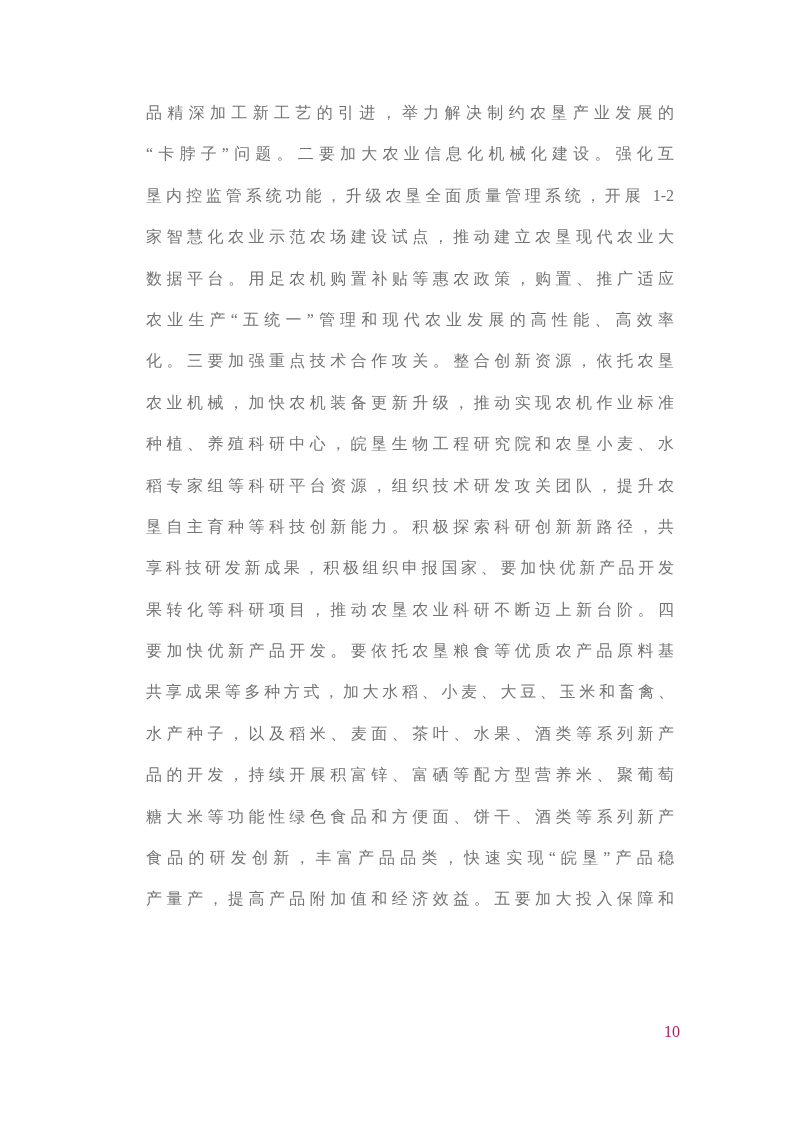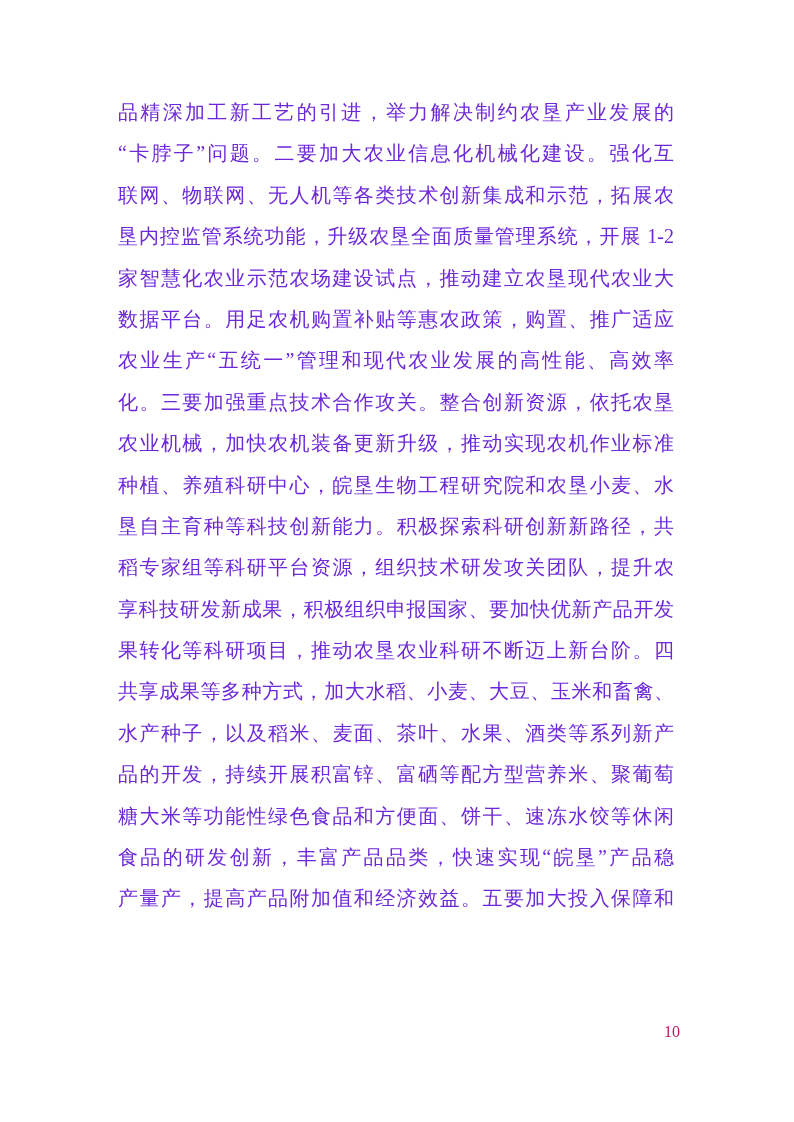--- a/index.html
+++ b/index.html
@@ -22,61 +22,62 @@
     height: 1122px;
     background: #ffffff;
   }
   .text-block {
     position: absolute;
     left: 118px;
     top: 92px;
     width: 556px;
   }
   .line {
-    font-size: 20px;
+    font-size: 16px;
     line-height: 41.4px;
     height: 41.4px;
-    color: #6d28d9;
+    color: #737373;
     text-align: justify;
     text-align-last: justify;
     text-justify: inter-character;
     overflow: hidden;
     word-break: break-all;
+    margin-left: 28px;
   }
   .page-number {
     position: absolute;
     top: 1022px;
     left: 652px;
     width: 40px;
     text-align: center;
     font-size: 16px;
     line-height: 20px;
     color: #be185d;
   }
 </style>
 </head>
 <body>
 
 <div class="page">
   <div class="text-block">
     <div class="line">品精深加工新工艺的引进，举力解决制约农垦产业发展的</div>
     <div class="line">“卡脖子”问题。二要加大农业信息化机械化建设。强化互</div>
-    <div class="line">联网、物联网、无人机等各类技术创新集成和示范，拓展农</div>
     <div class="line">垦内控监管系统功能，升级农垦全面质量管理系统，开展 1-2</div>
     <div class="line">家智慧化农业示范农场建设试点，推动建立农垦现代农业大</div>
     <div class="line">数据平台。用足农机购置补贴等惠农政策，购置、推广适应</div>
     <div class="line">农业生产“五统一”管理和现代农业发展的高性能、高效率</div>
     <div class="line">化。三要加强重点技术合作攻关。整合创新资源，依托农垦</div>
     <div class="line">农业机械，加快农机装备更新升级，推动实现农机作业标准</div>
     <div class="line">种植、养殖科研中心，皖垦生物工程研究院和农垦小麦、水</div>
+    <div class="line">稻专家组等科研平台资源，组织技术研发攻关团队，提升农</div>
     <div class="line">垦自主育种等科技创新能力。积极探索科研创新新路径，共</div>
-    <div class="line">稻专家组等科研平台资源，组织技术研发攻关团队，提升农</div>
     <div class="line">享科技研发新成果，积极组织申报国家、要加快优新产品开发</div>
     <div class="line">果转化等科研项目，推动农垦农业科研不断迈上新台阶。四</div>
+    <div class="line">要加快优新产品开发。要依托农垦粮食等优质农产品原料基</div>
     <div class="line">共享成果等多种方式，加大水稻、小麦、大豆、玉米和畜禽、</div>
     <div class="line">水产种子，以及稻米、麦面、茶叶、水果、酒类等系列新产</div>
     <div class="line">品的开发，持续开展积富锌、富硒等配方型营养米、聚葡萄</div>
-    <div class="line">糖大米等功能性绿色食品和方便面、饼干、速冻水饺等休闲</div>
+    <div class="line">糖大米等功能性绿色食品和方便面、饼干、酒类等系列新产</div>
     <div class="line">食品的研发创新，丰富产品品类，快速实现“皖垦”产品稳</div>
     <div class="line">产量产，提高产品附加值和经济效益。五要加大投入保障和</div>
   </div>
   <div class="page-number">10</div>
 </div>
 
 </body></html>

